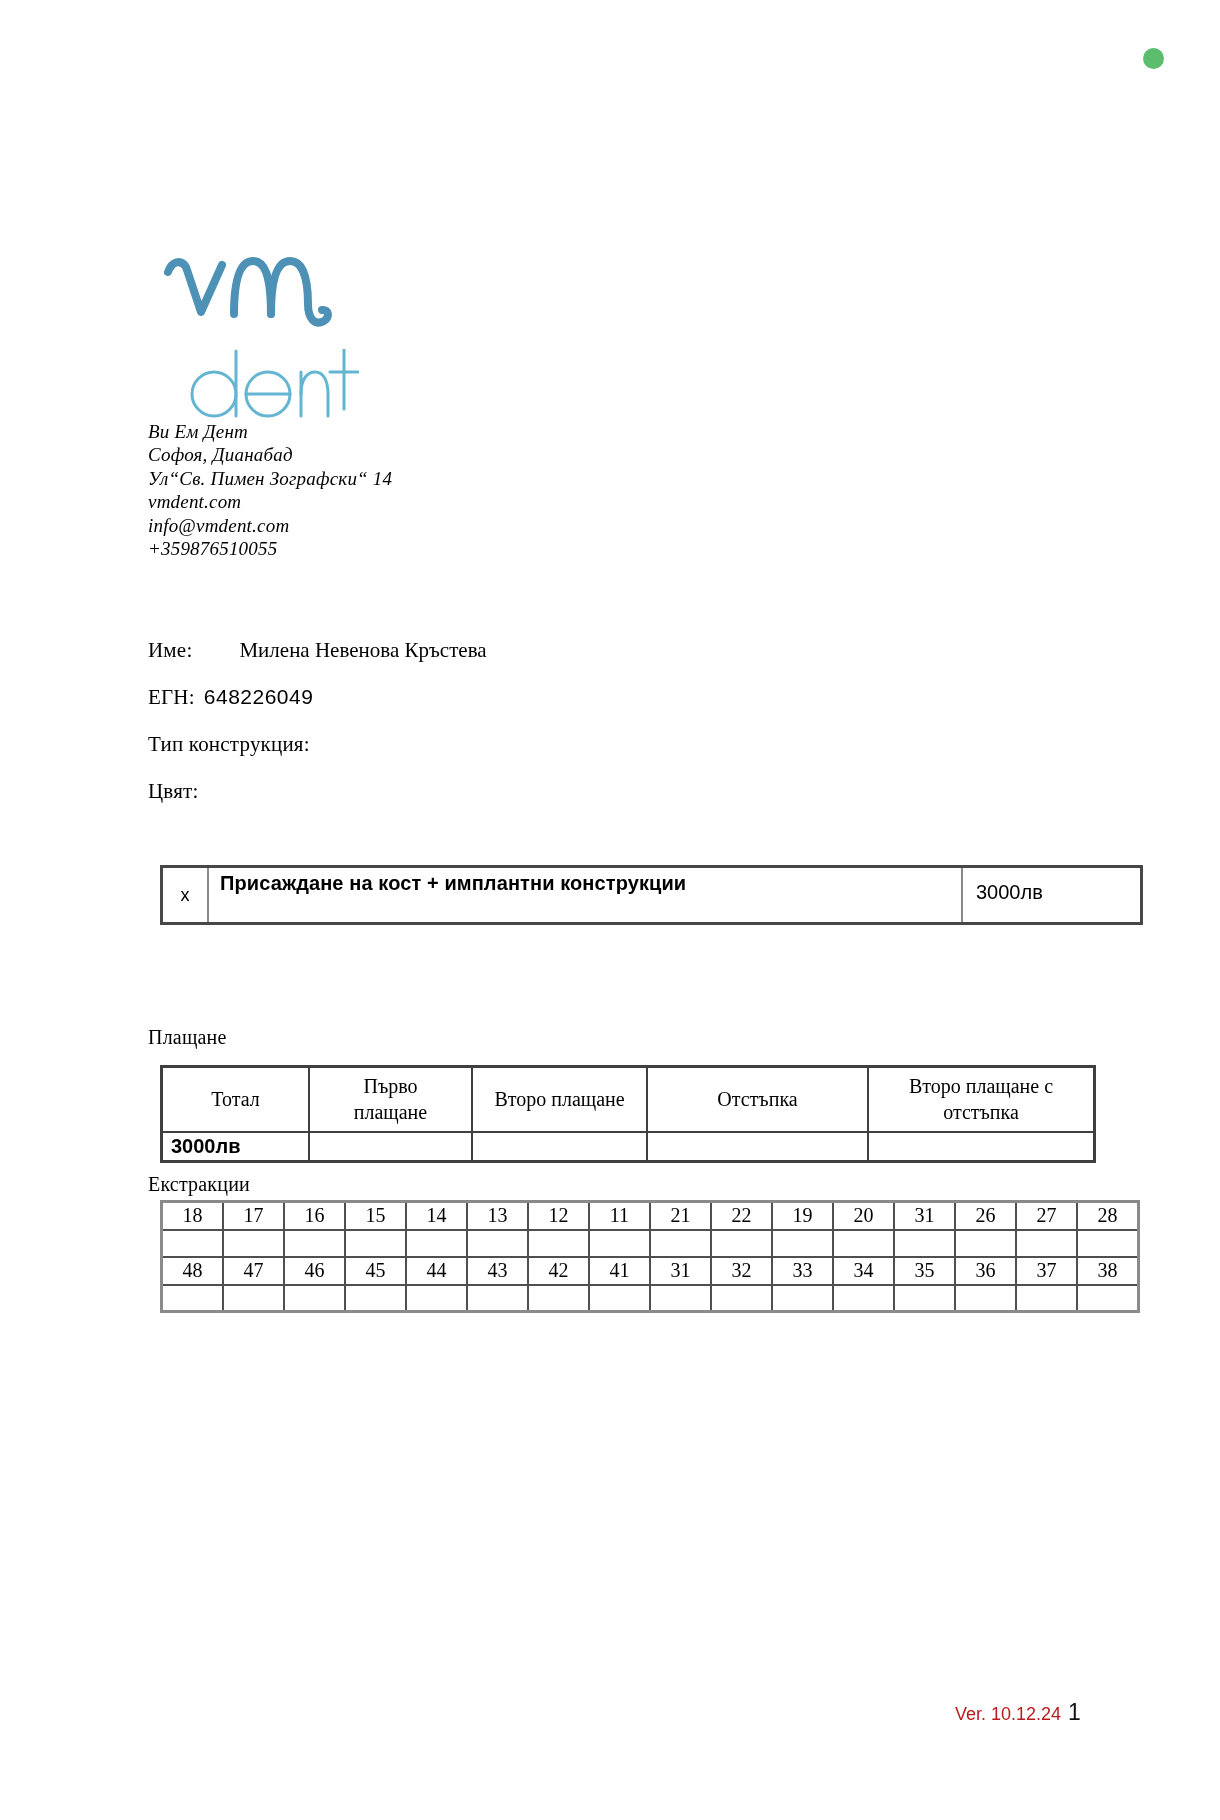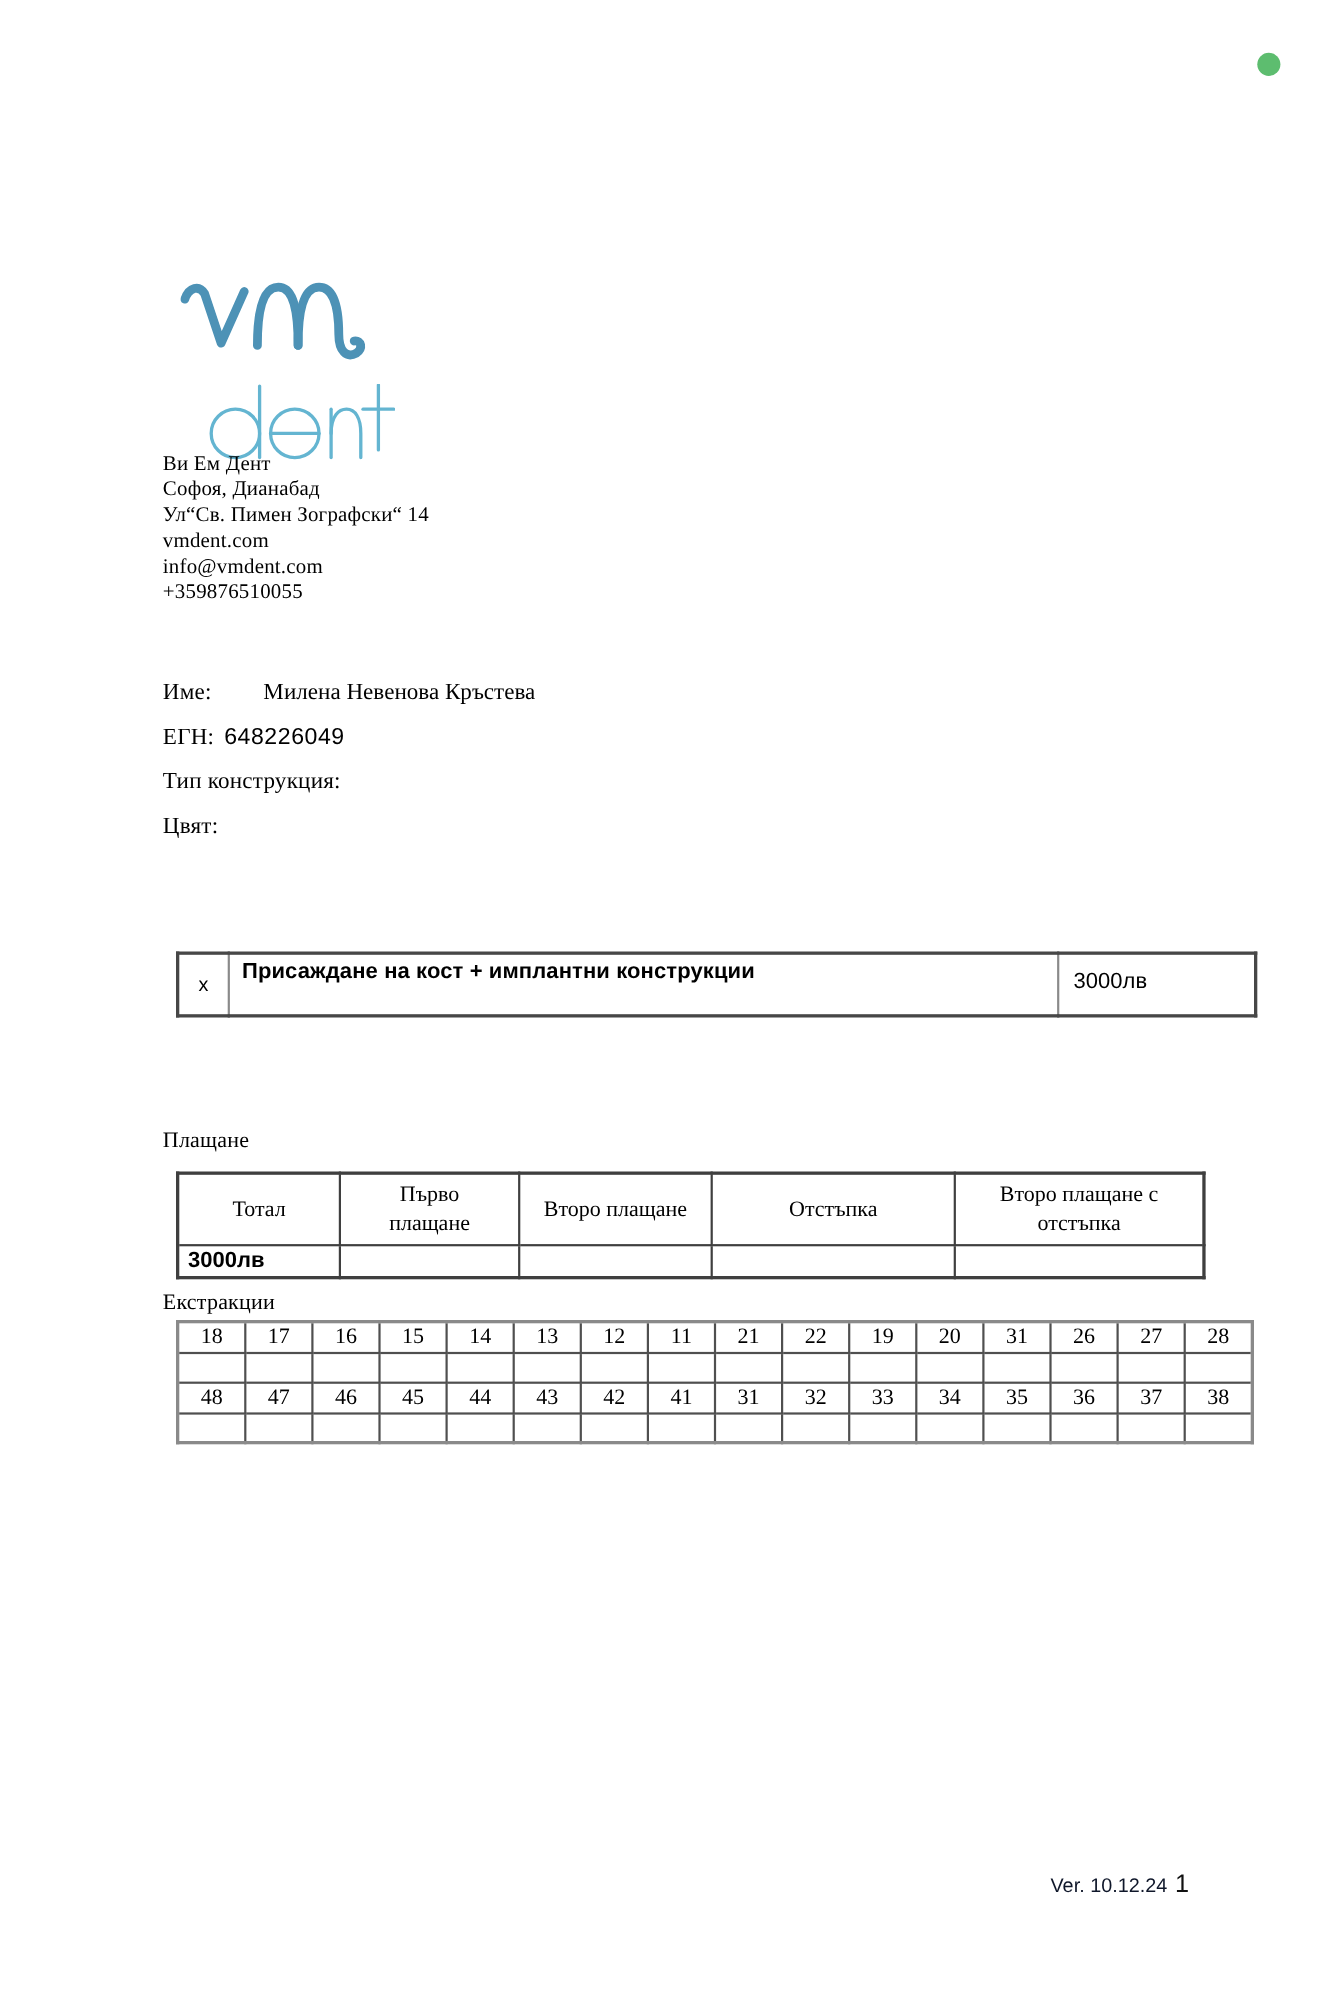--- a/index.html
+++ b/index.html
@@ -11,21 +11,21 @@
   }
   .abs { position:absolute; }
 
   
   .status-dot { width:21px; height:21px; border-radius:50%; }
 
   
   .contact { font-size:19px; line-height:23.4px; letter-spacing:0.2px; }
 
   
-  .patient-row { display:flex; align-items:baseline; font-size:21px; margin-bottom:15.5px; }
+  .patient-row { display:flex; align-items:baseline; font-size:21px; margin-bottom:15.5px;margin-top:22px; }
   .patient-row .lbl { letter-spacing:0.2px; }
   .name-gap { margin-left:47px; }
   .egn-value { font-family:"Liberation Sans", sans-serif; font-size:21px; margin-left:9px; letter-spacing:0.5px; }
 
   
   table { border-collapse:collapse; table-layout:fixed; }
 
   
   .proc-table { border:3px solid #474747; }
   .proc-table td { border:2px solid #8a8a8a; overflow:hidden; }
@@ -43,21 +43,21 @@
 
   .section-label { font-size:20px; letter-spacing:0.2px; }
 
   
   .ext-table { border:3px solid #8a8a8a; }
   .ext-table td { border:2px solid #4f4f4f; font-size:20px; text-align:center; vertical-align:middle; overflow:hidden; }
 
   .legend { font-size:20px; letter-spacing:0.2px; }
 
   .footer { display:inline-flex; align-items:baseline; font-family:"Liberation Sans", sans-serif; }
-  .footer .ver { font-size:18px; color:#0f172a; }
+  .footer .ver { font-size:18px; color:#b91c1c; }
   .footer .pagenum { font-size:23px; margin-left:7px; color:#111; }
 
   svg { display:block; }
 </style>
 </head>
 <body>
 
 <div class="page">
 
   <div class="abs status-dot" style="left: 1143px; top: 48px; background: rgb(93, 189, 111);"></div>
@@ -80,21 +80,21 @@
         <circle cx="79" cy="45" r="22"></circle>
         <line x1="57" y1="45" x2="101" y2="45"></line>
         <path d="M112,23 L112,67"></path>
         <path d="M112,45 C112,29 119,23 126,23 C134,23 139,31 139,45 L139,67"></path>
         <line x1="155" y1="1" x2="155" y2="60"></line>
         <line x1="141" y1="23" x2="169" y2="23"></line>
       </g>
     </svg>
   </div>
 
-  <div class="abs contact" style="left:148px; top:410px;">
+  <div class="abs contact" style="left:148px; top:420px;font-style:italic;">
     <div>Ви Ем Дент</div>
     <div>Софоя, Дианабад</div>
     <div>Ул“Св. Пимен Зографски“ 14</div>
     <div>vmdent.com</div>
     <div>info@vmdent.com</div>
     <div>+359876510055</div>
   </div>
 
   <div class="abs" style="left:148px; top:616px;">
     <div class="patient-row">

